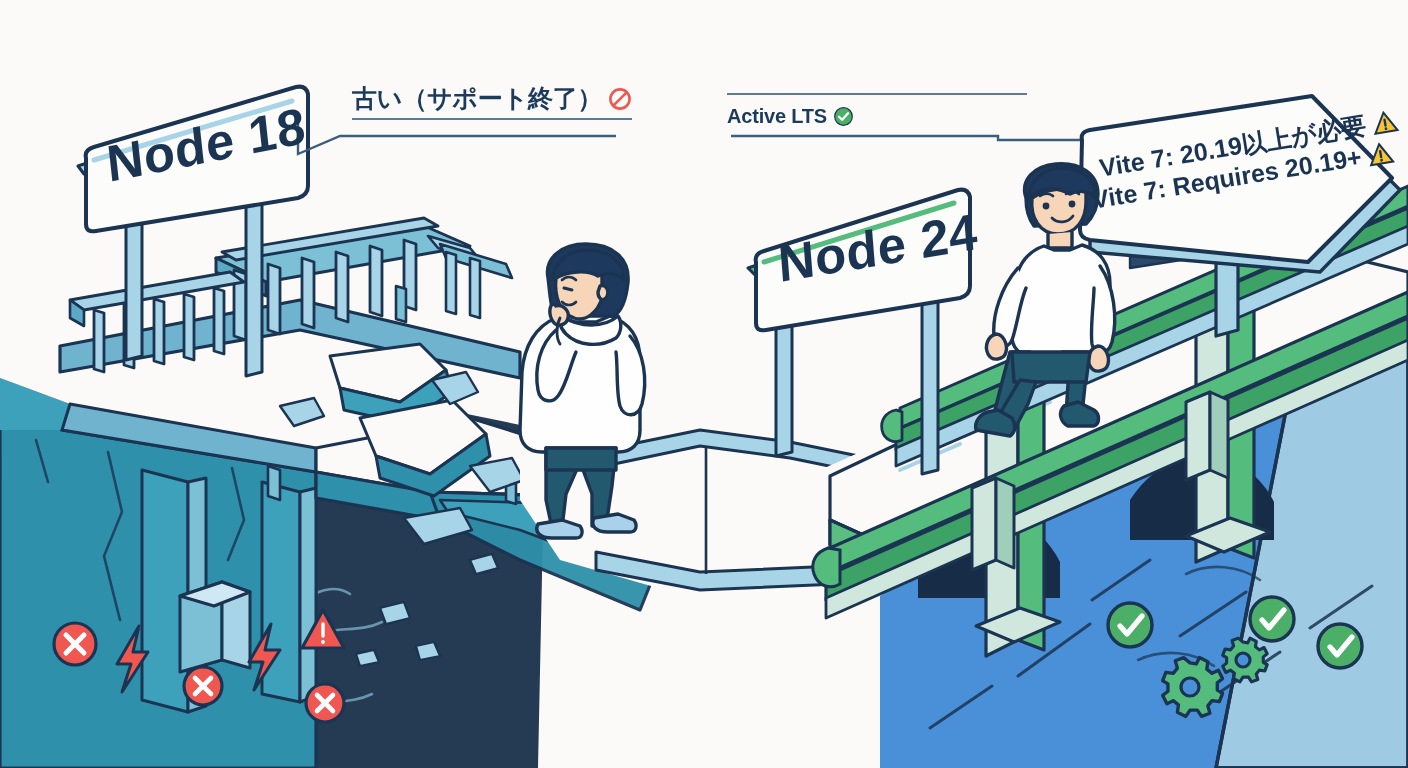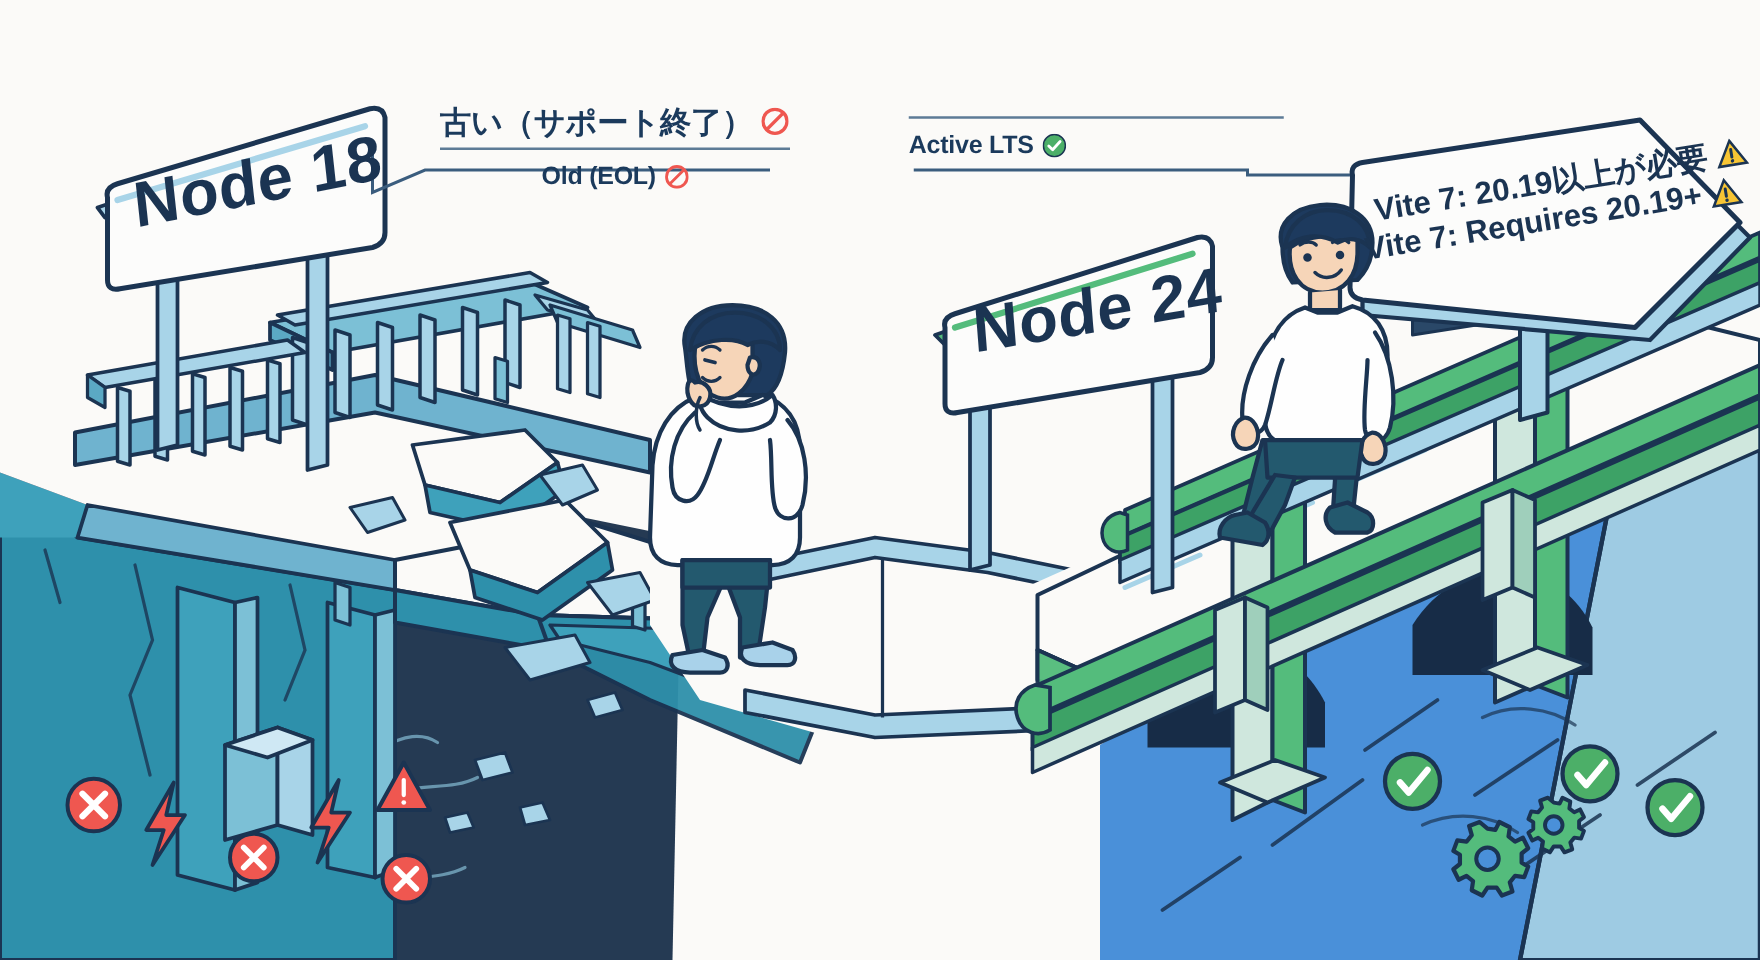--- a/index.html
+++ b/index.html
@@ -21,21 +21,21 @@
   .label-block{
     position:absolute;
     color:#1b3a5c;
     white-space:nowrap;
   }
   .label-ja{
     font-size:25px;
     font-weight:700;
     letter-spacing:-0.2px;
     display:flex;
-    align-items:flex-start;
+    align-items:center;
     gap:7px;
     line-height:1;
   }
   .label-en{
     font-size:20px;
     font-weight:700;
     letter-spacing:-0.2px;
     display:flex;
     align-items:center;
     gap:7px;
@@ -464,28 +464,20 @@
   <div class="label-block" id="label-left">
     <div class="label-ja">
       <span>古い（サポート終了）</span>
       <span class="badge">
         <svg viewBox="0 0 22 22">
             <use href="#banBadge"></use>
           </svg>
       </span>
     </div>
     <div class="label-rule"></div>
-    <div class="label-en">
-      <span>Old (EOL)</span>
-      <span class="badge small">
-        <svg viewBox="0 0 22 22">
-            <use href="#banBadge"></use>
-          </svg>
-      </span>
-    </div>
   </div>
 
   <div class="label-block" id="label-right">
     <div class="label-rule"></div>
     <div class="label-en">
       <span>Active LTS</span>
       <span class="badge small">
         <svg viewBox="0 0 22 22">
             <use href="#checkBadge"></use>
           </svg>

